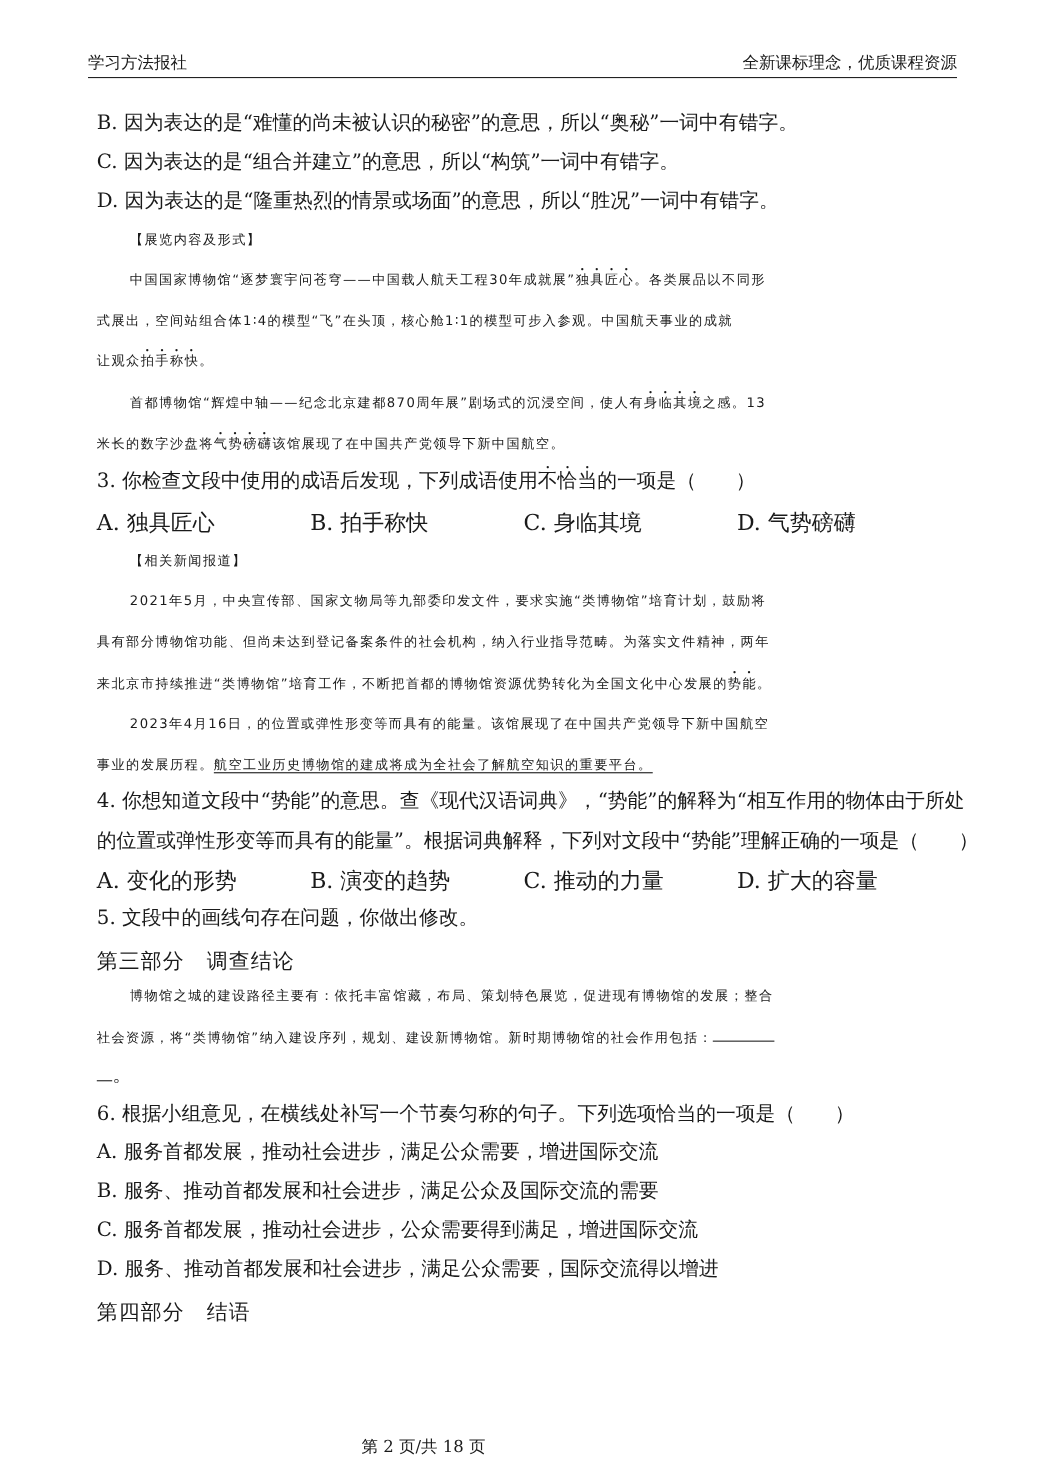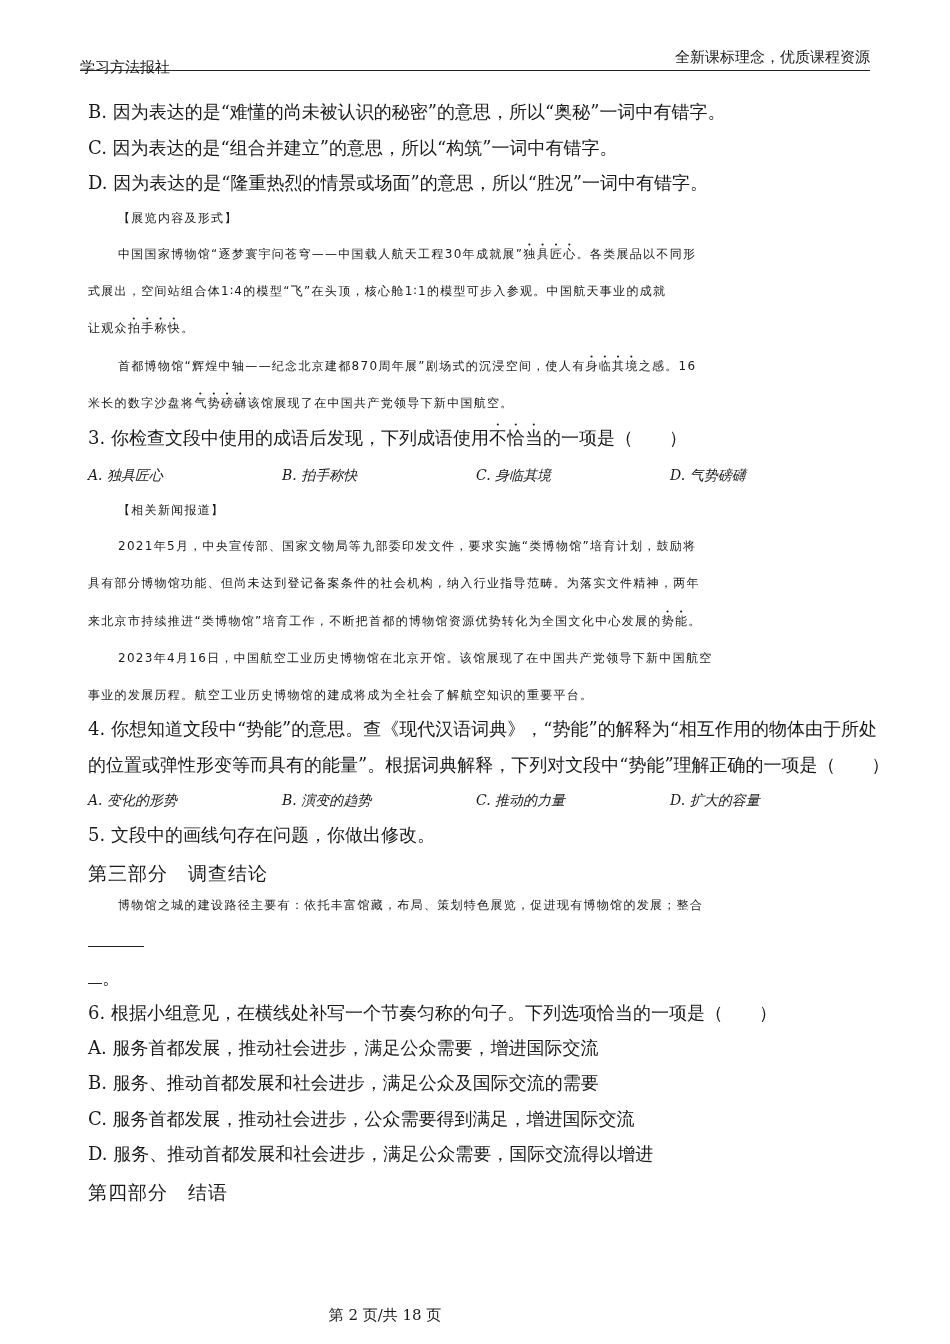--- a/index.html
+++ b/index.html
@@ -1,29 +1,29 @@
 <!DOCTYPE html>
 <html><head>
 <meta charset="utf-8">
 <style>
   html, body { margin: 0; padding: 0; background: #ffffff; }
   body { width: 950px; height: 1344px; position: relative; overflow: hidden;
          font-family: "DejaVu Serif", "Liberation Serif", serif; color: #1a1a1a; }
   .header { position: absolute; left: 80px; top: 48px; width: 790px; height: 22px;
             border-bottom: 1.3px solid #222; font-size: 15px; }
-  .header .left { position: absolute; left: 0; top: 10px; }
+  .header .left { position: absolute; left: 0; top: 0; }
   .header .right { position: absolute; right: 0; top: 0; }
   .content { position: absolute; left: 88px; top: 0; width: 778px; }
   .line { position: absolute; left: 0; white-space: nowrap; font-size: 18px; line-height: 20px; }
   .ind { padding-left: 30px; }
   .kai { font-family: "DejaVu Sans", "Liberation Sans", sans-serif; font-size: 12px; letter-spacing: 1.3px; }
   .em { position: relative; }
   .em::before { content: "\2022"; position: absolute; top: -12px; left: 50%; transform: translateX(-50%); font-size: 7px; }
-  .opt { position: absolute; white-space: nowrap; font-size: 14px; line-height: 20px; font-style: italic; }
-  .ul { text-underline-offset: 3px; }
+  .opt { position: absolute; white-space: nowrap; font-size: 20px; line-height: 20px; }
+  .ul { text-decoration: underline; text-underline-offset: 3px; }
   .center { position: absolute; left: 0; width: 778px; text-align: left; font-size: 19px;
             font-family: Liberation Mono, monospace; letter-spacing: 1px; }
   .footer { position: absolute; left: 0; top: 1306px; width: 770px; text-align: center; font-size: 15px; }
   .blank { display: inline-block; width: 56px; border-bottom: 1px solid #222; height: 14px; vertical-align: baseline; }
   .blank2 { display: inline-block; width: 14px; border-bottom: 1px solid #222; height: 14px; }
 </style>
 </head>
 <body>
 
 <div class="header">
@@ -41,59 +41,59 @@
 
   <div class="line ind kai" style="top:244px">
     <span>中国国家博物馆“逐梦寰宇问苍穹——中国载人航天工程30年成就展”</span><span class="em">独</span><span class="em">具</span><span class="em">匠</span><span class="em">心</span><span>。各类展品以不同形</span>
   </div>
   <div class="line kai" style="top:281px">式展出，空间站组合体1∶4的模型“飞”在头顶，核心舱1∶1的模型可步入参观。中国航天事业的成就</div>
   <div class="line kai" style="top:318px">
     <span>让观众</span><span class="em">拍</span><span class="em">手</span><span class="em">称</span><span class="em">快</span><span>。</span>
   </div>
 
   <div class="line ind kai" style="top:356px">
-    <span>首都博物馆“辉煌中轴——纪念北京建都870周年展”剧场式的沉浸空间，使人有</span><span class="em">身</span><span class="em">临</span><span class="em">其</span><span class="em">境</span><span>之感。16</span>
+    <span>首都博物馆“辉煌中轴——纪念北京建都870周年展”剧场式的沉浸空间，使人有</span><span class="em">身</span><span class="em">临</span><span class="em">其</span><span class="em">境</span><span>之感。13</span>
   </div>
   <div class="line kai" style="top:393px">
     <span>米长的数字沙盘将</span><span class="em">气</span><span class="em">势</span><span class="em">磅</span><span class="em">礴</span><span>该馆展现了在中国共产党领导下新中国航空。</span>
   </div>
 
   <div class="line" style="top:428px">
     <span>3. 你检查文段中使用的成语后发现，下列成语使用</span><span class="em">不</span><span class="em">恰</span><span class="em">当</span><span>的一项是（　　）</span>
   </div>
   <div class="opt" style="top:465px; left:0">A. 独具匠心</div>
   <div class="opt" style="top:465px; left:194px">B. 拍手称快</div>
   <div class="opt" style="top:465px; left:388px">C. 身临其境</div>
   <div class="opt" style="top:465px; left:582px">D. 气势磅礴</div>
 
   <div class="line ind kai" style="top:500px">【相关新闻报道】</div>
   <div class="line ind kai" style="top:536px">2021年5月，中央宣传部、国家文物局等九部委印发文件，要求实施“类博物馆”培育计划，鼓励将</div>
   <div class="line kai" style="top:573px">具有部分博物馆功能、但尚未达到登记备案条件的社会机构，纳入行业指导范畴。为落实文件精神，两年</div>
   <div class="line kai" style="top:611px">
     <span>来北京市持续推进“类博物馆”培育工作，不断把首都的博物馆资源优势转化为全国文化中心发展的</span><span class="em">势</span><span class="em">能</span><span>。</span>
   </div>
-  <div class="line ind kai" style="top:648px">2023年4月16日，中国航空工业历史博物馆在北京开馆。该馆展现了在中国共产党领导下新中国航空</div>
+  <div class="line ind kai" style="top:648px">2023年4月16日，的位置或弹性形变等而具有的能量。该馆展现了在中国共产党领导下新中国航空</div>
   <div class="line kai" style="top:685px">
     <span>事业的发展历程。</span><span class="ul">航空工业历史博物馆的建成将成为全社会了解航空知识的重要平台。</span>
   </div>
 
   <div class="line" style="top:719px">4. 你想知道文段中“势能”的意思。查《现代汉语词典》，“势能”的解释为“相互作用的物体由于所处</div>
   <div class="line" style="top:755px">的位置或弹性形变等而具有的能量”。根据词典解释，下列对文段中“势能”理解正确的一项是（　　）</div>
   <div class="opt" style="top:790px; left:0">A. 变化的形势</div>
   <div class="opt" style="top:790px; left:194px">B. 演变的趋势</div>
   <div class="opt" style="top:790px; left:388px">C. 推动的力量</div>
   <div class="opt" style="top:790px; left:582px">D. 扩大的容量</div>
 
   <div class="line" style="top:825px">5. 文段中的画线句存在问题，你做出修改。</div>
 
   <div class="center" style="top:861px">第三部分　调查结论</div>
 
   <div class="line ind kai" style="top:895px">博物馆之城的建设路径主要有：依托丰富馆藏，布局、策划特色展览，促进现有博物馆的发展；整合</div>
   <div class="line kai" style="top:932px">
-    <span class="blank"></span>
+    <span>社会资源，将“类博物馆”纳入建设序列，规划、建设新博物馆。新时期博物馆的社会作用包括：</span><span class="blank"></span>
   </div>
   <div class="line" style="top:968px">
     <span class="blank2"></span><span>。</span>
   </div>
 
   <div class="line" style="top:1003px">6. 根据小组意见，在横线处补写一个节奏匀称的句子。下列选项恰当的一项是（　　）</div>
   <div class="line" style="top:1038px">A. 服务首都发展，推动社会进步，满足公众需要，增进国际交流</div>
   <div class="line" style="top:1073px">B. 服务、推动首都发展和社会进步，满足公众及国际交流的需要</div>
   <div class="line" style="top:1109px">C. 服务首都发展，推动社会进步，公众需要得到满足，增进国际交流</div>
   <div class="line" style="top:1144px">D. 服务、推动首都发展和社会进步，满足公众需要，国际交流得以增进</div>

